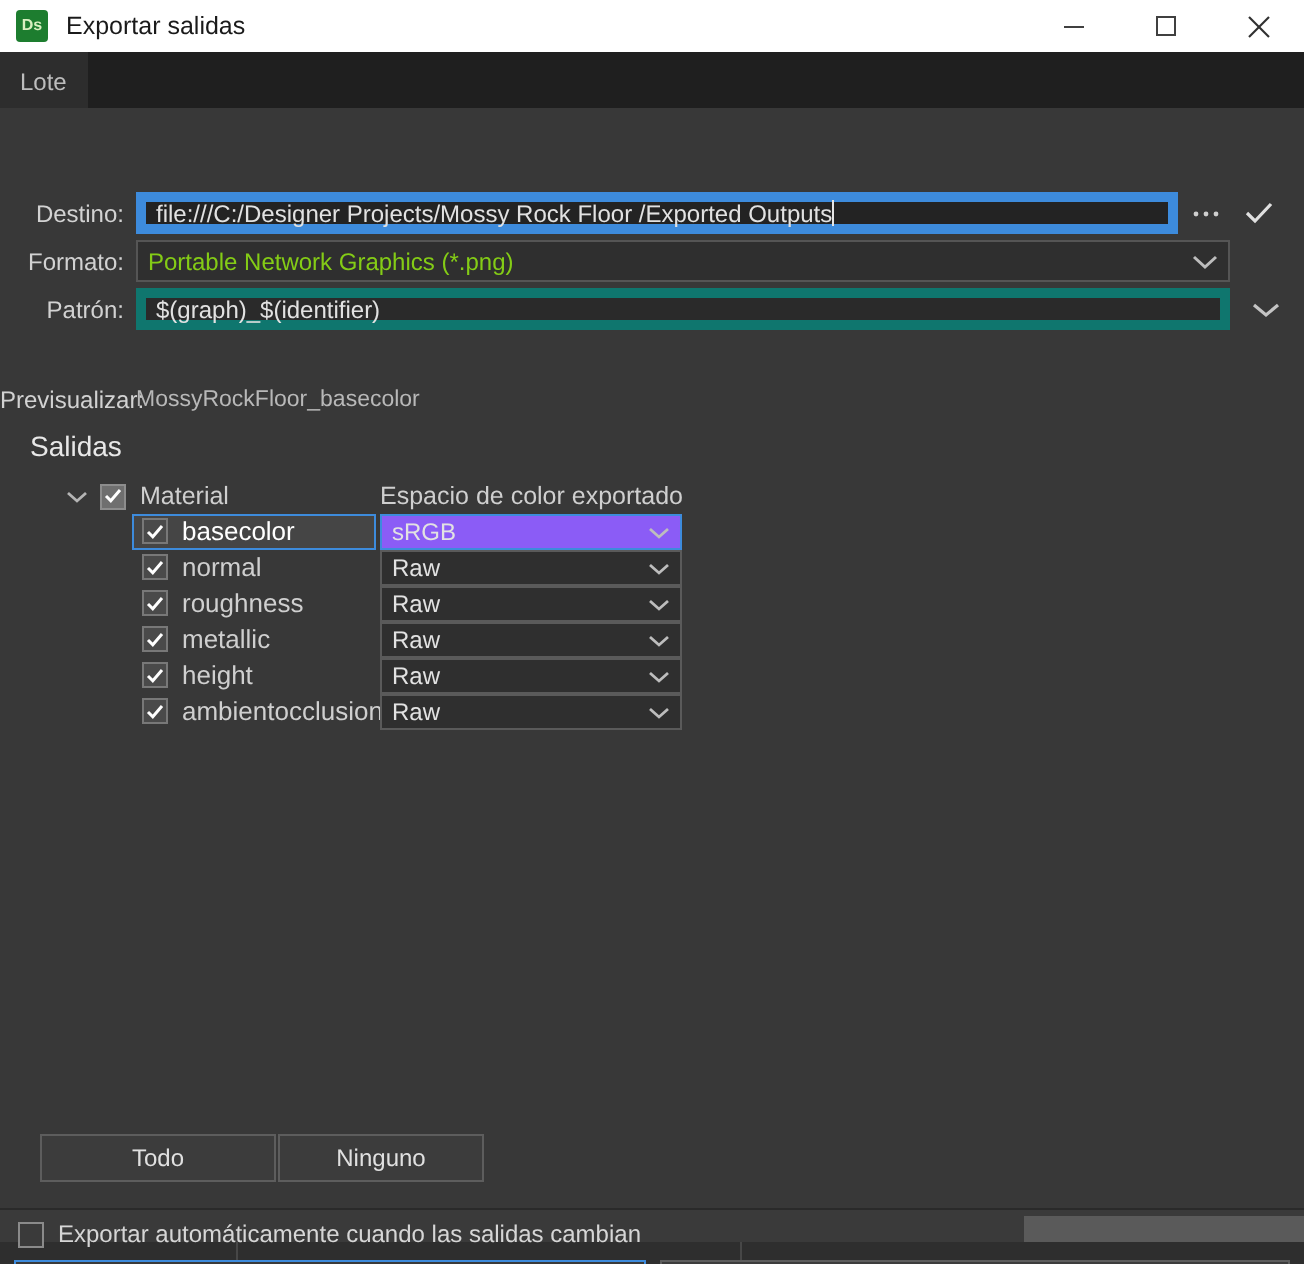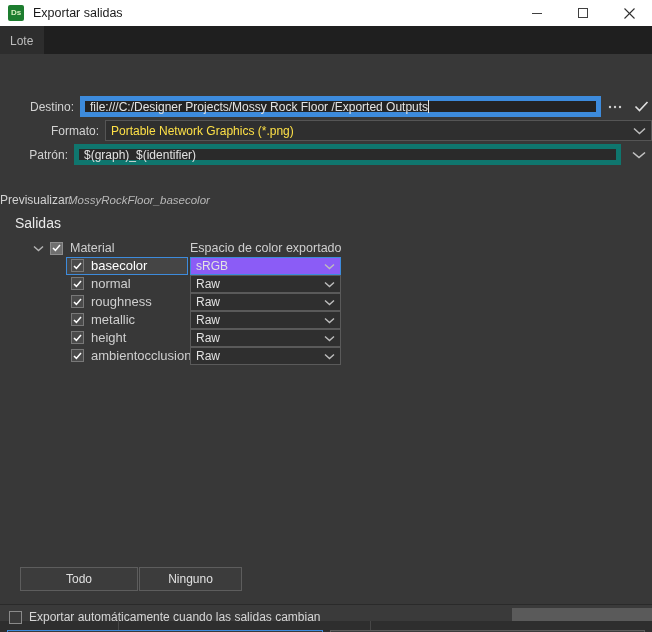--- a/index.html
+++ b/index.html
@@ -132,21 +132,20 @@
     background: #383838;
   }
 
   
   .form-row {
     position: absolute;
     left: 0;
     height: 21px;
     display: flex;
     align-items: center;
-    justify-content: flex-end;
   }
   .form-label {
     width: 68px;
     text-align: right;
     padding-right: 6px;
     font-size: 12px;
     color: #d2d2d2;
     box-sizing: border-box;
     flex: 0 0 auto;
   }
@@ -175,41 +174,40 @@
   }
   .combo {
     height: 21px;
     background: #2f2f2f;
     border: 1px solid #555555;
     box-sizing: border-box;
     display: flex;
     align-items: center;
     padding: 0 5px;
     font-size: 12px;
-    color: #fde047;
+    color: #84cc16;
     justify-content: space-between;
   }
   .combo .chev { margin-left: 6px; flex: 0 0 auto; }
 
   .icon-btn {
     display: flex;
     align-items: center;
     justify-content: center;
   }
 
   
   #preview-row {
     position: absolute;
     left: 0; top: 138px;
     height: 16px;
     display: flex;
     align-items: center;
   }
   #preview-value {
-    font-style: italic;
     font-size: 11.5px;
     color: #b8b8b8;
   }
 
   
   #outputs-heading {
     position: absolute;
     left: 15px; top: 161px;
     font-size: 14px;
     color: #e8e8e8;

